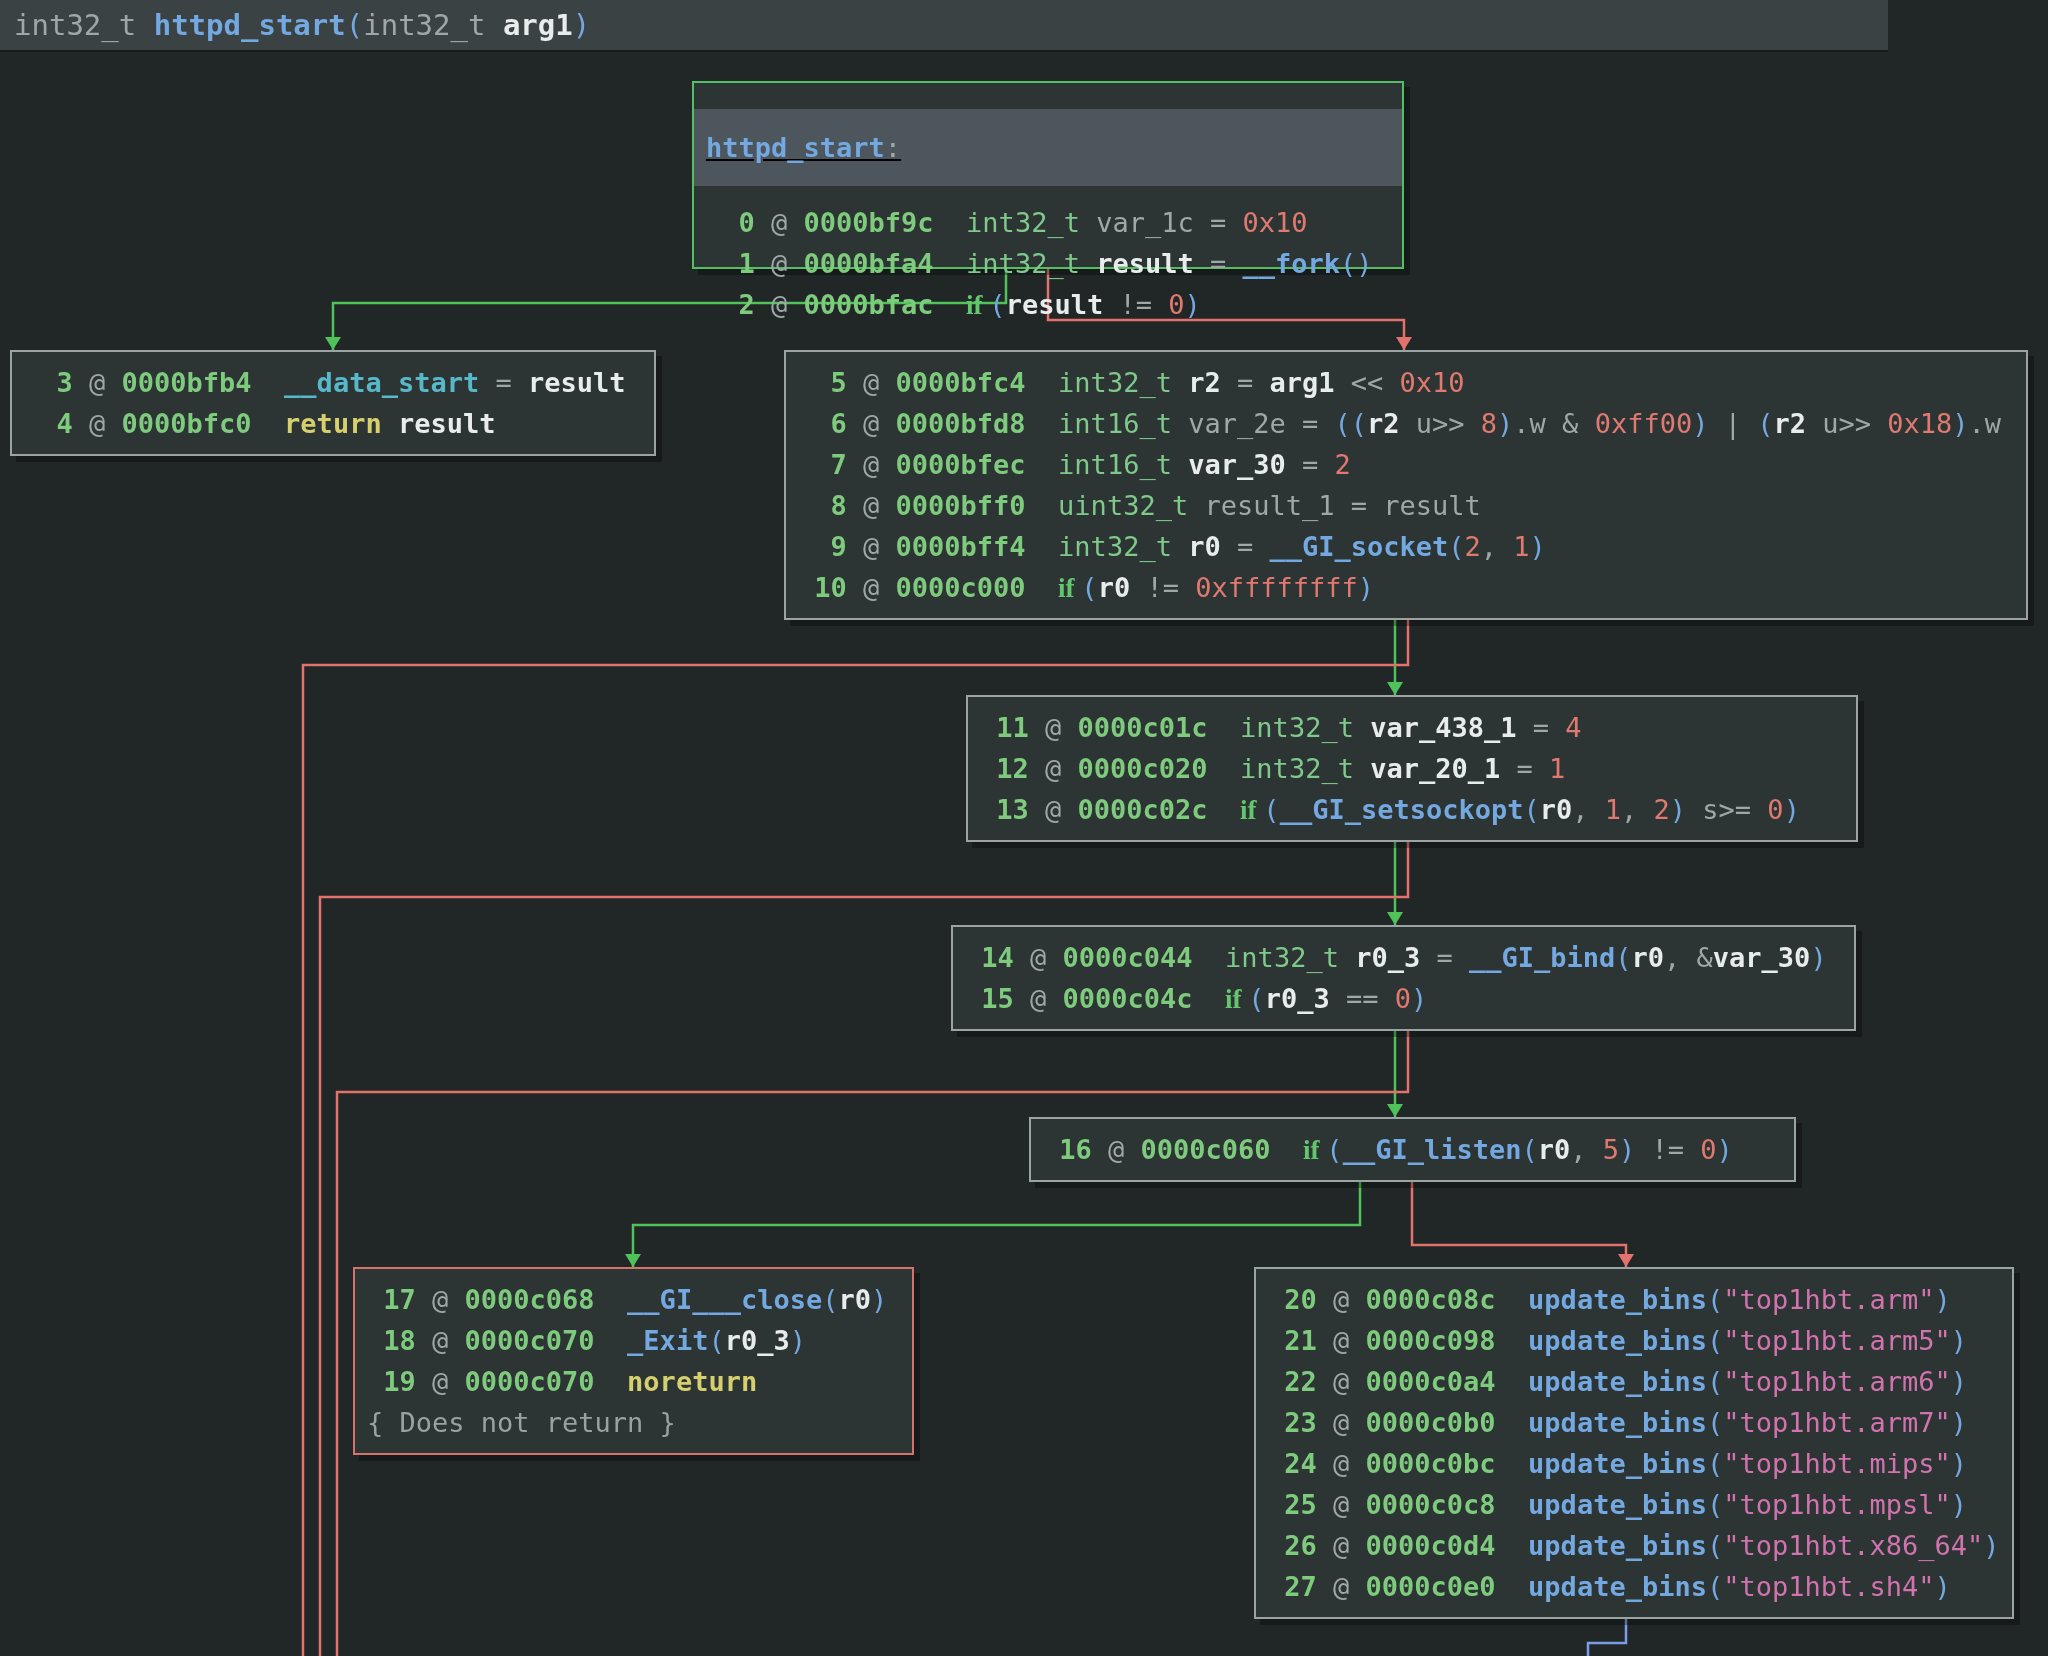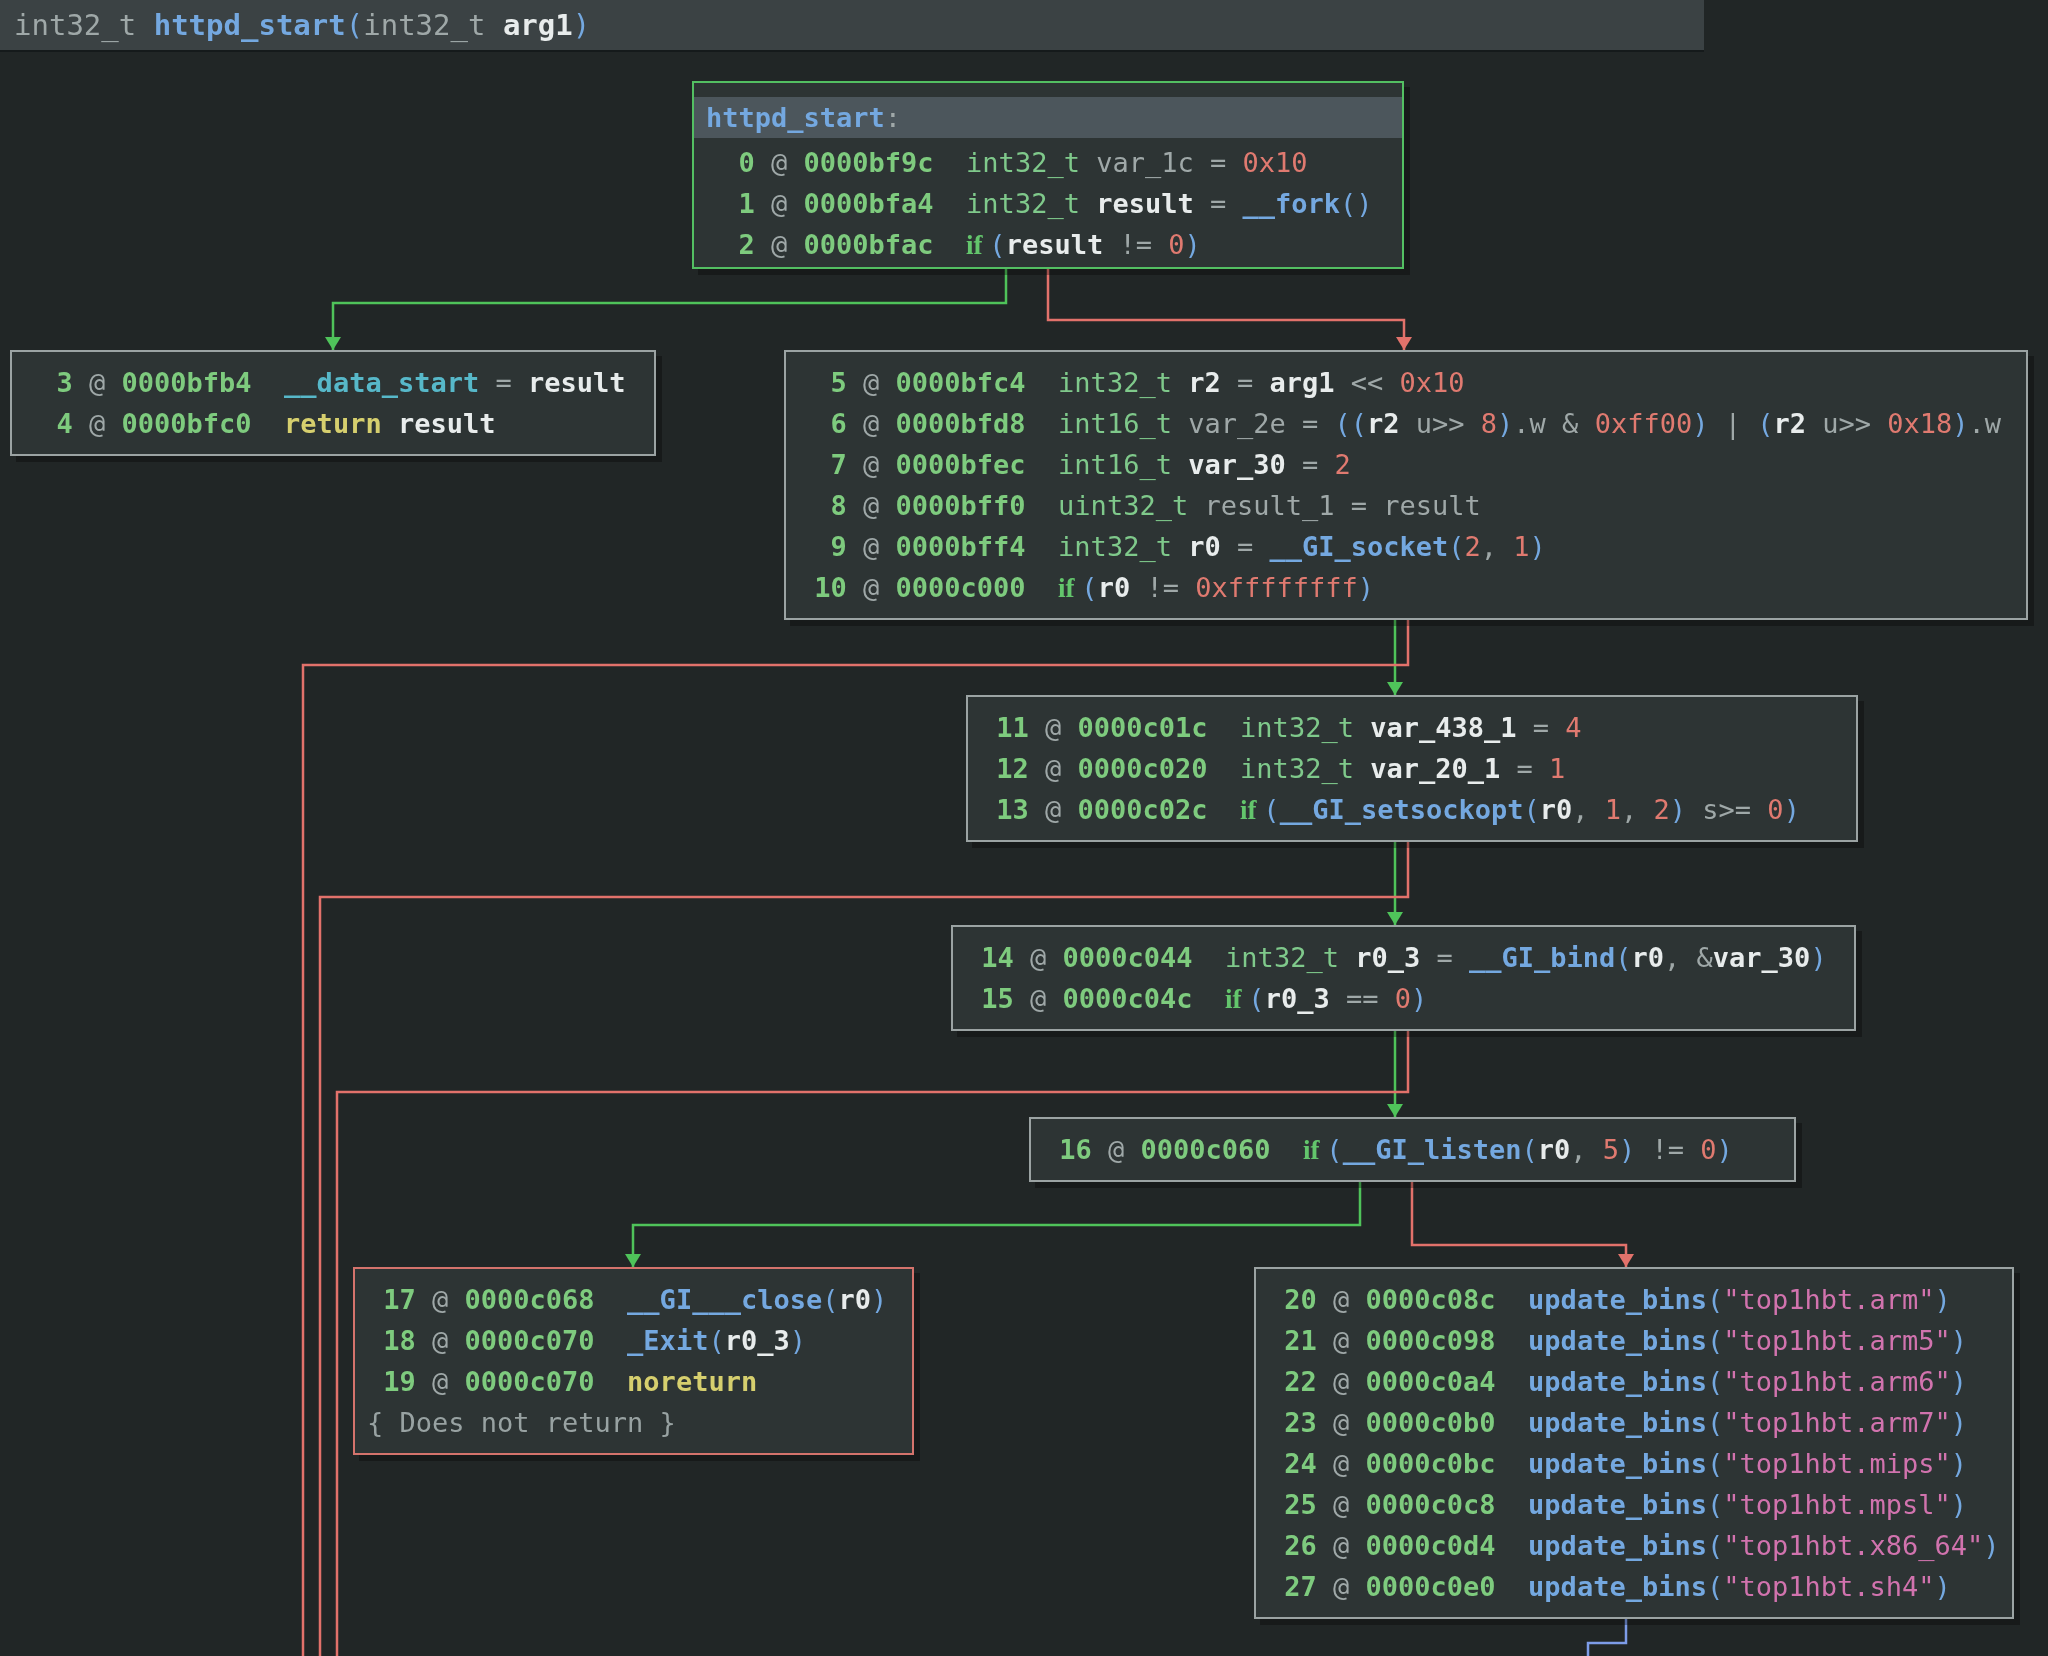--- a/index.html
+++ b/index.html
@@ -4,21 +4,21 @@
 <style>
   * { margin:0; padding:0; box-sizing:border-box; }
   html,body { width:2048px; height:1656px; }
   body {
     position:relative;
     background:var(--bg, #212626);
     font-family:"DejaVu Sans Mono", monospace;
     overflow:hidden;
   }
   #header {
-    position:absolute; top:0; left:0; width:1704px; height:52px;
+    position:absolute; top:0; left:0; width:1888px; height:52px;
     background:var(--header-bg, #3b4244);
     border-bottom:2px solid #151a1b;
     display:flex; align-items:center;
     padding:0 14px;
     font-size:29px;
     white-space:pre;
     z-index:5;
   }
   #edges { position:absolute; top:0; left:0; width:2048px; height:1656px; z-index:1; }
   .block {
@@ -28,21 +28,21 @@
     box-shadow:6px 6px 0 rgba(0,0,0,0.30);
     padding:10px 12px;
     font-size:27px;
     line-height:41px;
     white-space:pre;
     z-index:3;
   }
   .block.border-green { border-color:var(--border-true, #53bf62); }
   .block.border-red   { border-color:var(--border-noreturn, #d4736c); }
   .line { white-space:pre; }
-  .line.hl { background:var(--hl-bg, #4c565c); margin:4px -12px; padding:0 12px; }
+  .line.hl { background:var(--hl-bg, #4c565c); margin:16px -12px; padding:18px 12px;text-decoration:underline; }
   .lnum { display:inline-block; width:3ch; text-align:right; color:var(--c-address); font-weight:bold; }
   .addr { color:var(--c-address); font-weight:bold;text-align:center; }
   .t-plain, .t-op, .t-var { color:var(--c-plain); }
   .t-type   { color:var(--c-type); }
   .t-varb   { color:var(--c-variable); font-weight:bold; }
   .t-num    { color:var(--c-number);text-align:center; }
   .t-kw     { color:var(--c-keyword); font-weight:bold;font-family:Liberation Serif, serif; }
   .t-ret    { color:var(--c-return); font-weight:bold; }
   .t-fn     { color:var(--c-function); font-weight:bold; }
   .t-fnp, .t-paren { color:var(--c-function); }

